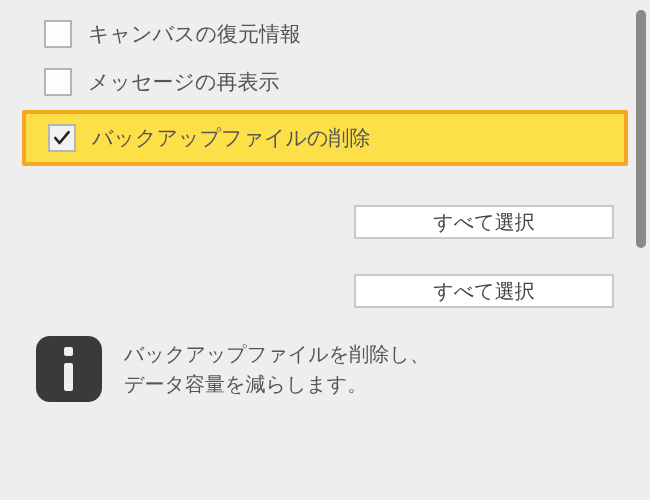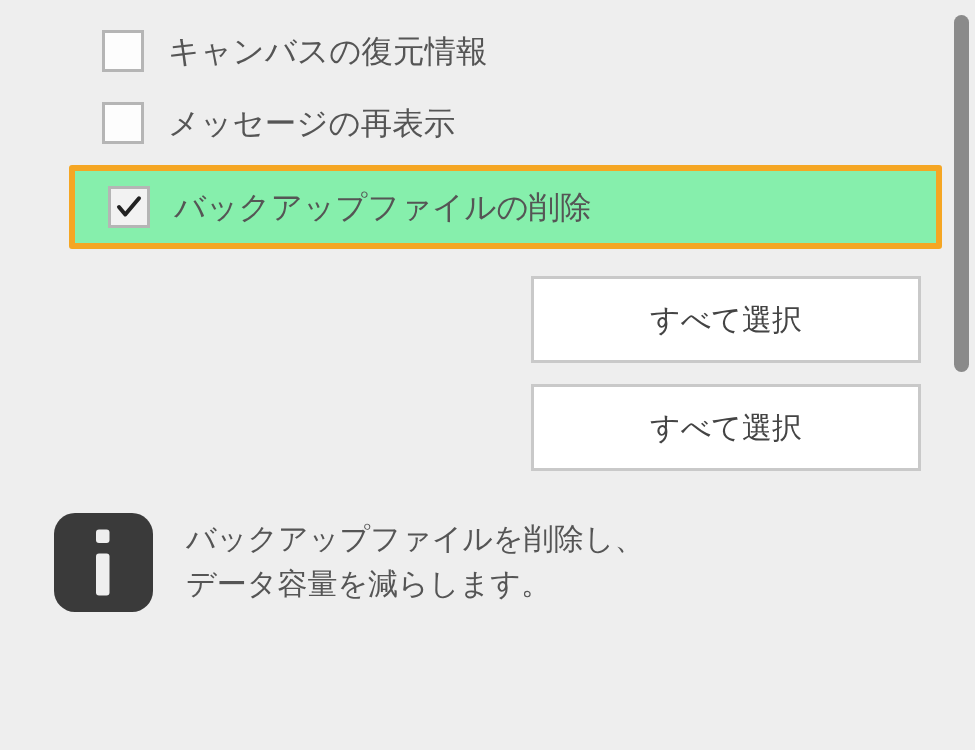--- a/index.html
+++ b/index.html
@@ -8,30 +8,29 @@
       height: 500px;
       background: #eeeeee;
       font-family: "Hiragino Sans", "Meiryo", sans-serif;
       font-size: 20px;
       color: #444;
       position: relative;
       overflow: hidden;
     }
     .list {
       padding-top: 10px;
-      padding-left: 24px;
     }
     .row {
       display: flex;
       align-items: center;
       padding: 10px 14px 10px 44px;
       gap: 16px;
     }
     .row.highlighted {
-      background: #86efac;
+      background: #fde047;
       margin: 4px 22px 4px 22px;
       padding-left: 22px;
       border: 4px solid #f5a623;
       border-radius: 2px;
     }
     .checkbox {
       width: 28px;
       height: 28px;
       flex: 0 0 28px;
       border: 2px solid #b5b5b5;
@@ -55,29 +54,30 @@
     .buttons {
       display: flex;
       flex-direction: column;
       gap: 14px;
       align-items: flex-end;
       padding-right: 36px;
       margin-top: 18px;
     }
     .btn {
       width: 260px;
-      height: 58px;
+      height: 34px;
       background: #fff;
       border: 2px solid #c9c9c9;
       display: flex;
       align-items: center;
       justify-content: center;
       font-size: 20px;
       color: #444;
       cursor: pointer;
+      margin-top: 21px;
     }
     .info-row {
       display: flex;
       align-items: center;
       gap: 22px;
       padding: 28px 44px 0 36px;
     }
     .info-icon {
       width: 66px;
       height: 66px;

